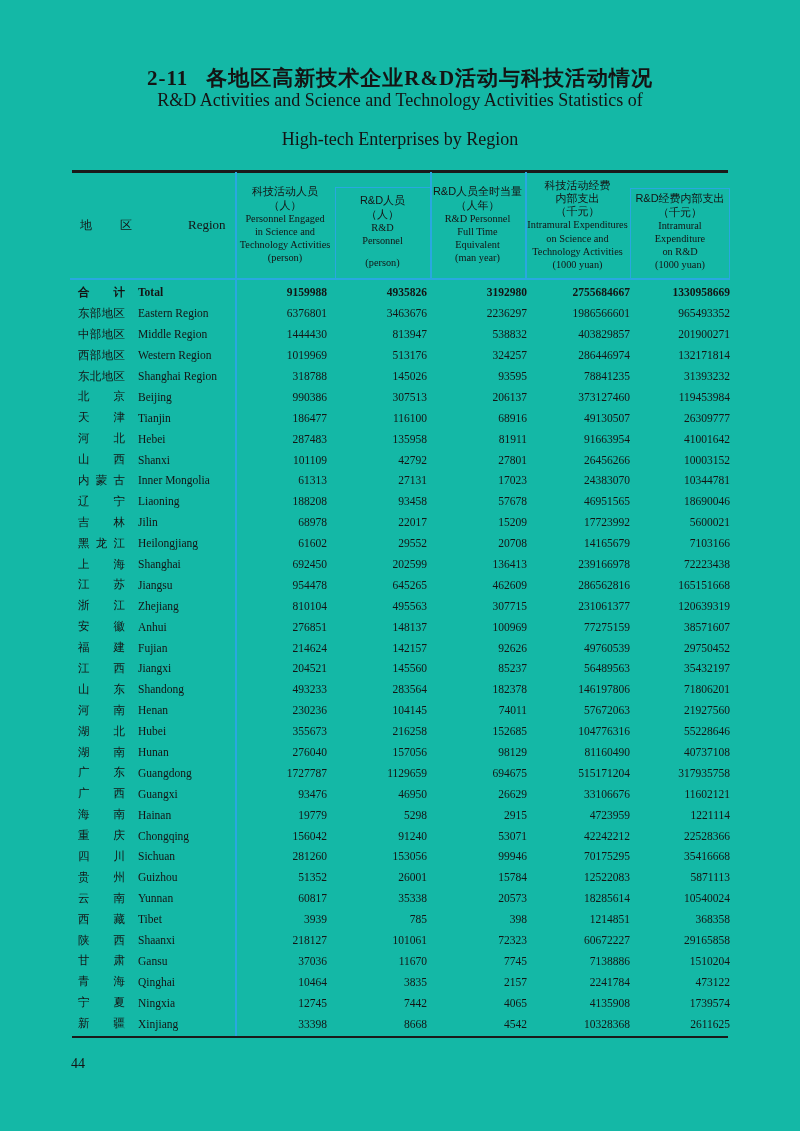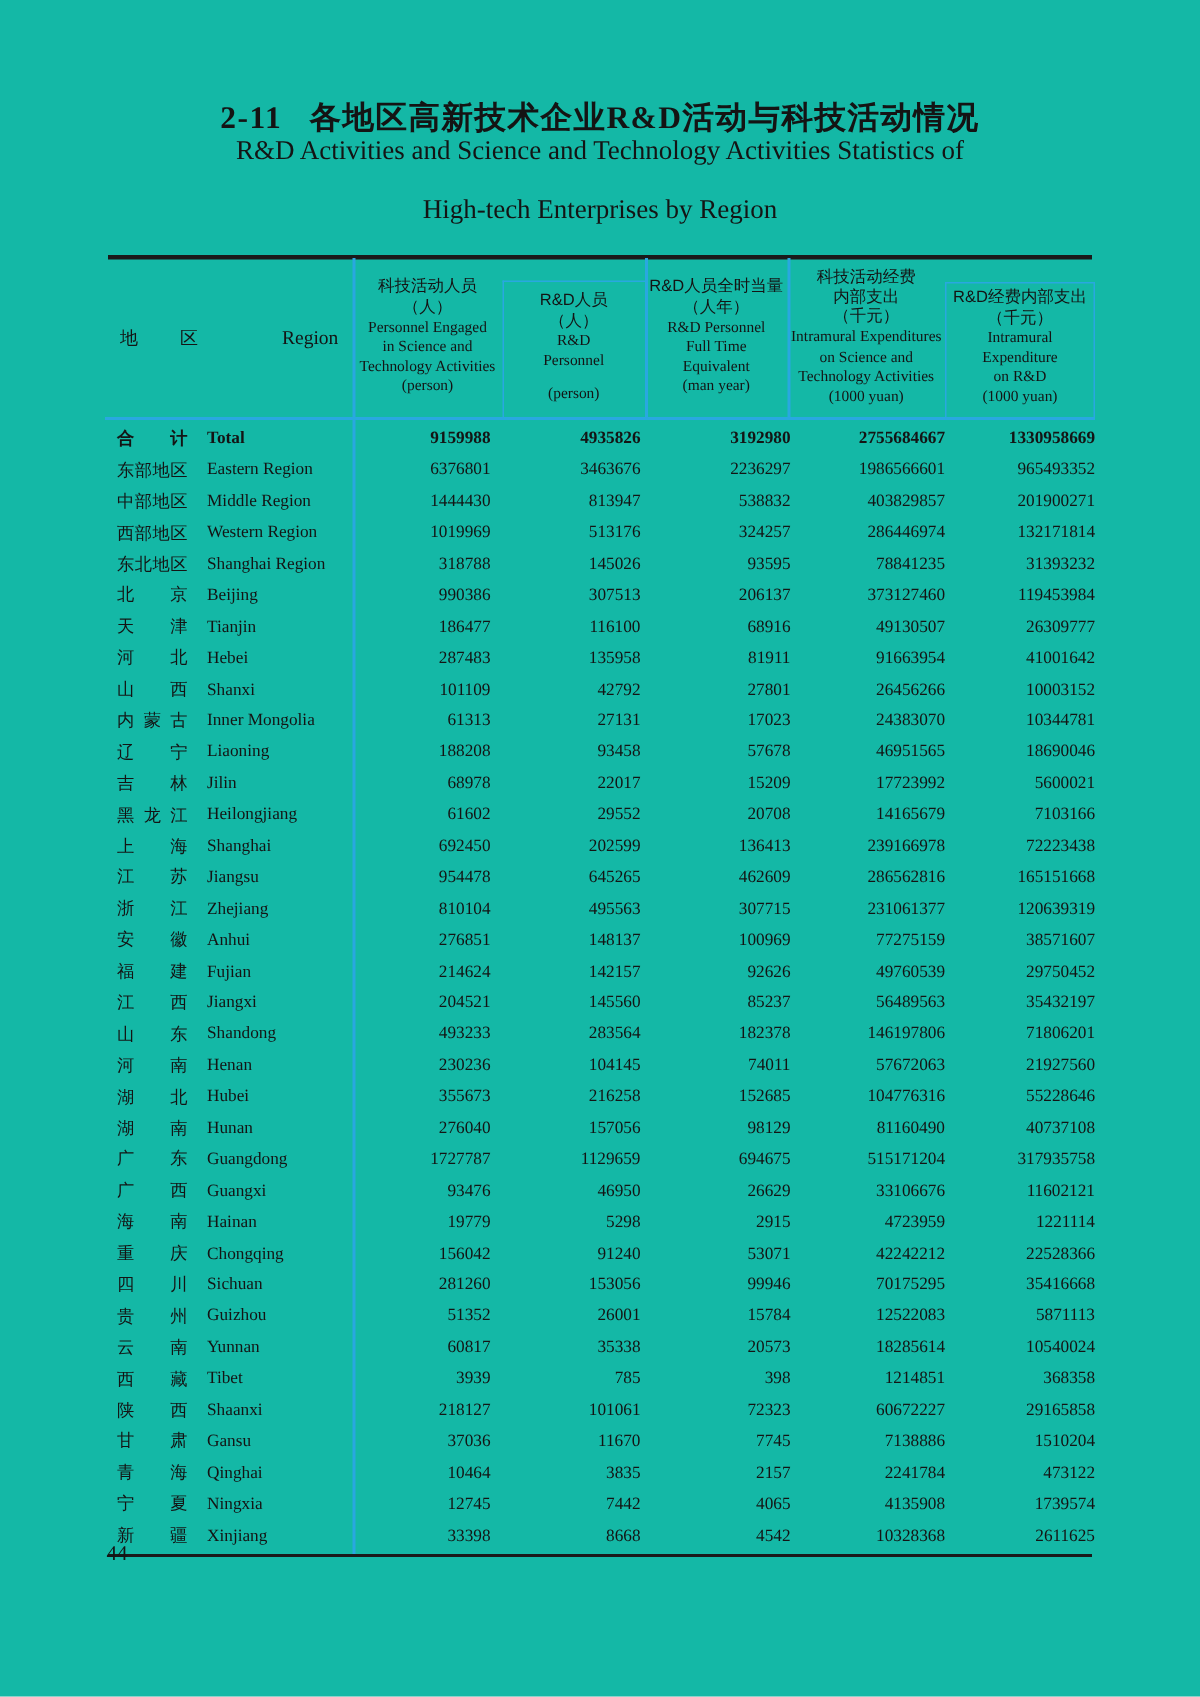--- a/index.html
+++ b/index.html
@@ -66,21 +66,21 @@
   .trow.bold { font-weight:bold; }
   .zh-name {
     display:inline-block; width:47px; margin-left:8px; flex:0 0 47px;
     font-family:"Liberation Sans","DejaVu Sans",sans-serif; font-size:11.5px;
     text-align:justify; text-align-last:justify; white-space:nowrap;
   }
   .en-name { flex:0 0 102px; margin-left:13px; white-space:nowrap; }
   .num { text-align:right; white-space:nowrap; }
   .n1 { flex:0 0 87px; } .n2,.n3 { flex:0 0 100px; } .n4 { flex:0 0 103px; } .n5 { flex:0 0 100px; }
 
-  .page-number { position:absolute; left:71px; top:1029px; font-size:14px; }
+  .page-number { position:absolute; left:71px; top:1056px; font-size:14px; }
 </style>
 </head>
 <body>
 
 <div class="page" style="--accent: #29a8e0; --rule: #1a1a1a;">
 
   <div class="title-zh">
     <span class="tnum">2-11</span><span>各地区高新技术企业R&amp;D活动与科技活动情况</span>
   </div>
   <div class="title-en l1">R&amp;D Activities and Science and Technology Activities Statistics of</div>

